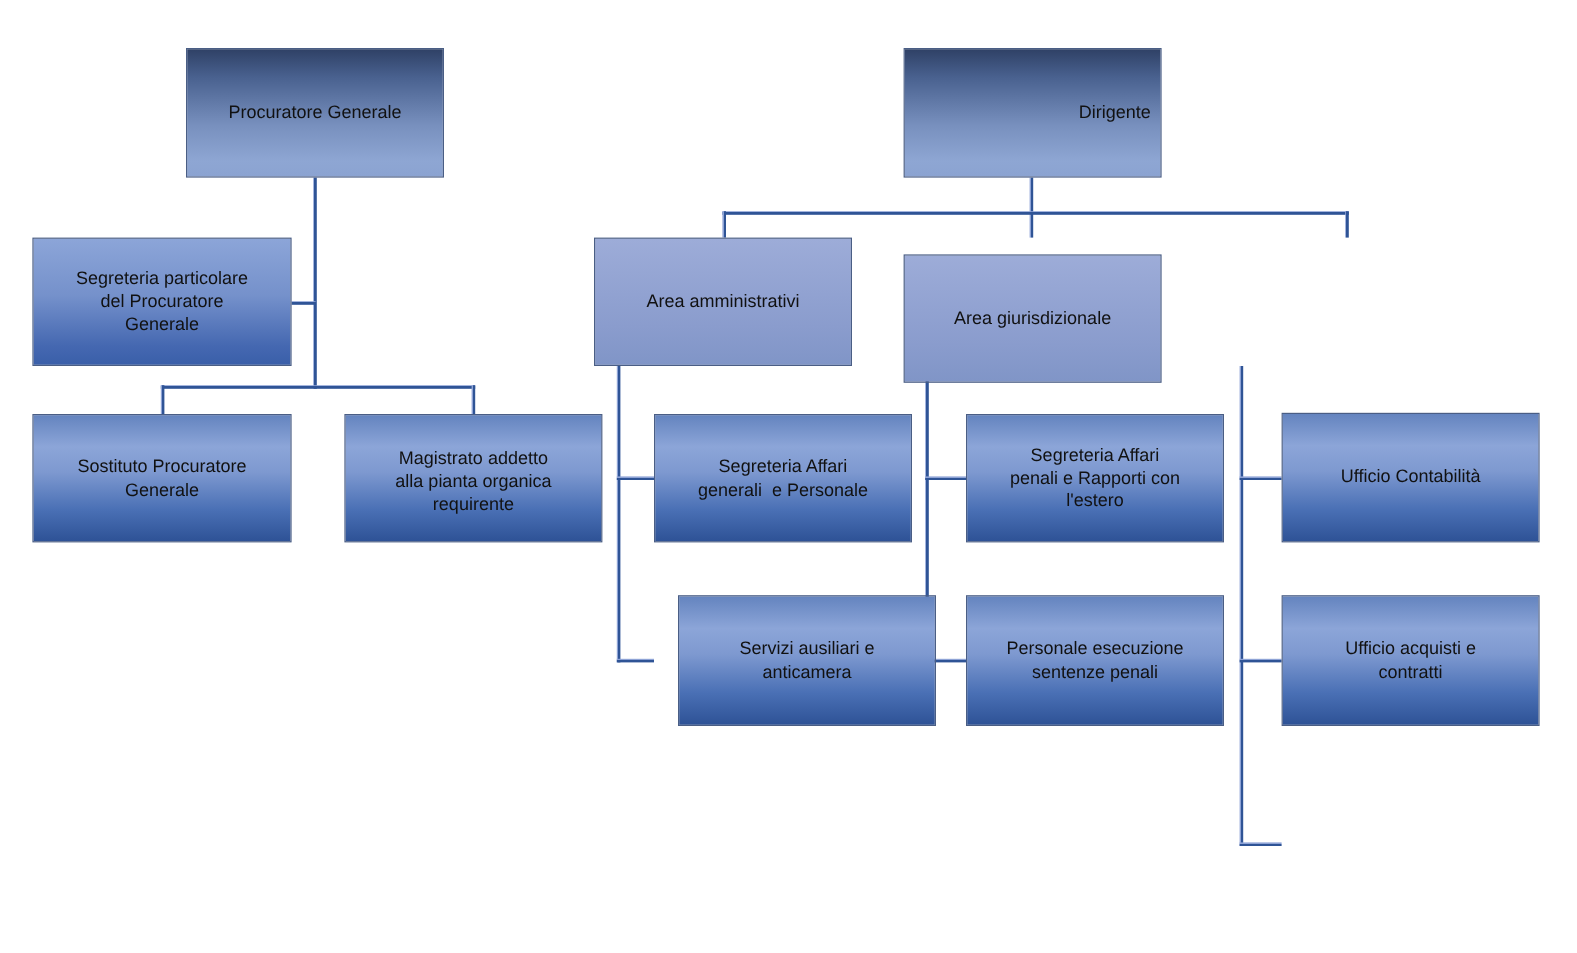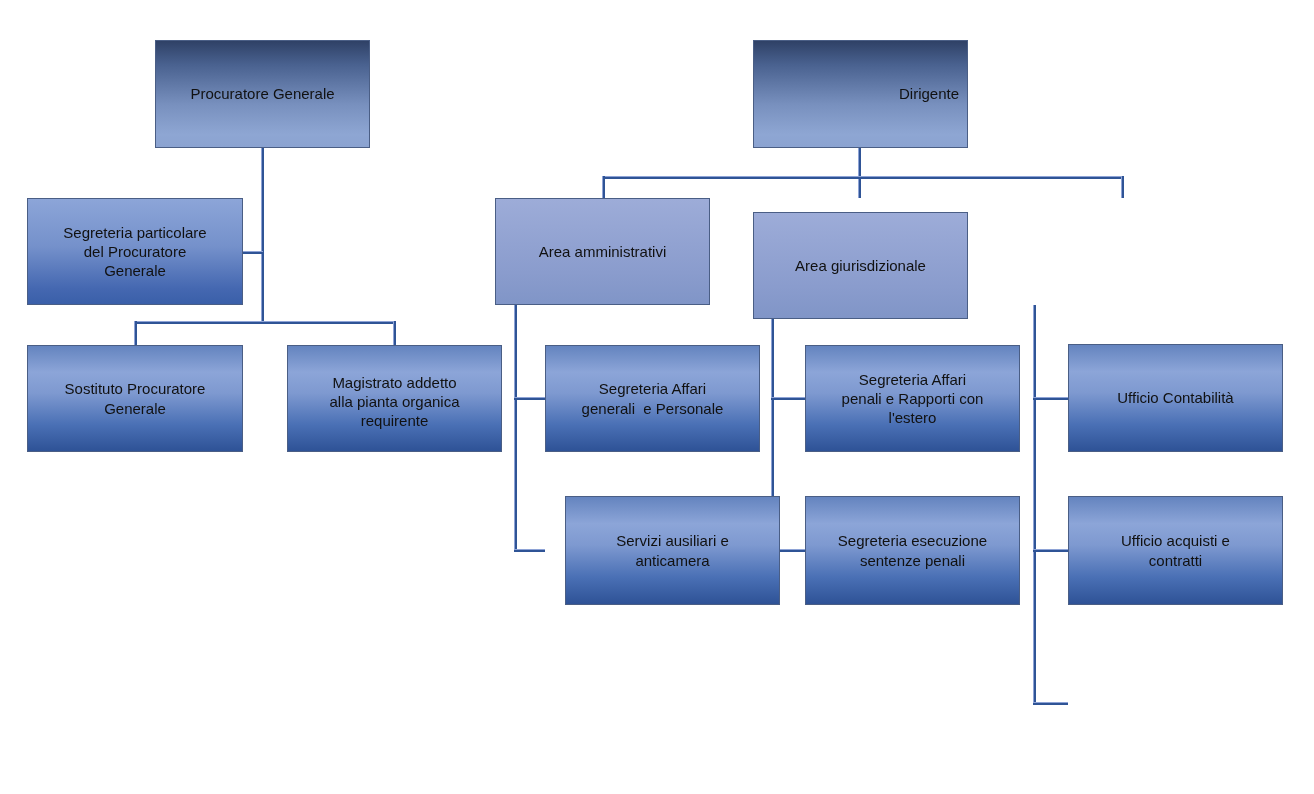--- a/index.html
+++ b/index.html
@@ -139,21 +139,21 @@
   <div class="node style-d" style="left:1068px;top:344px;height:108px;">
     <span class="node-label">Ufficio Contabilità</span>
   </div>
 
   <div class="node style-d" style="left:545px;top:496px;height:109px;margin-left:20px;">
     <span class="node-label">Servizi ausiliari e
 anticamera</span>
   </div>
 
   <div class="node style-d" style="left:805px;top:496px;height:109px;">
-    <span class="node-label">Segreteria esecuzione
+    <span class="node-label">Personale esecuzione
 sentenze penali</span>
   </div>
 
   <div class="node style-d" style="left:1068px;top:496px;height:109px;">
     <span class="node-label">Ufficio acquisti e
 contratti</span>
   </div>
 
 
 </div>

